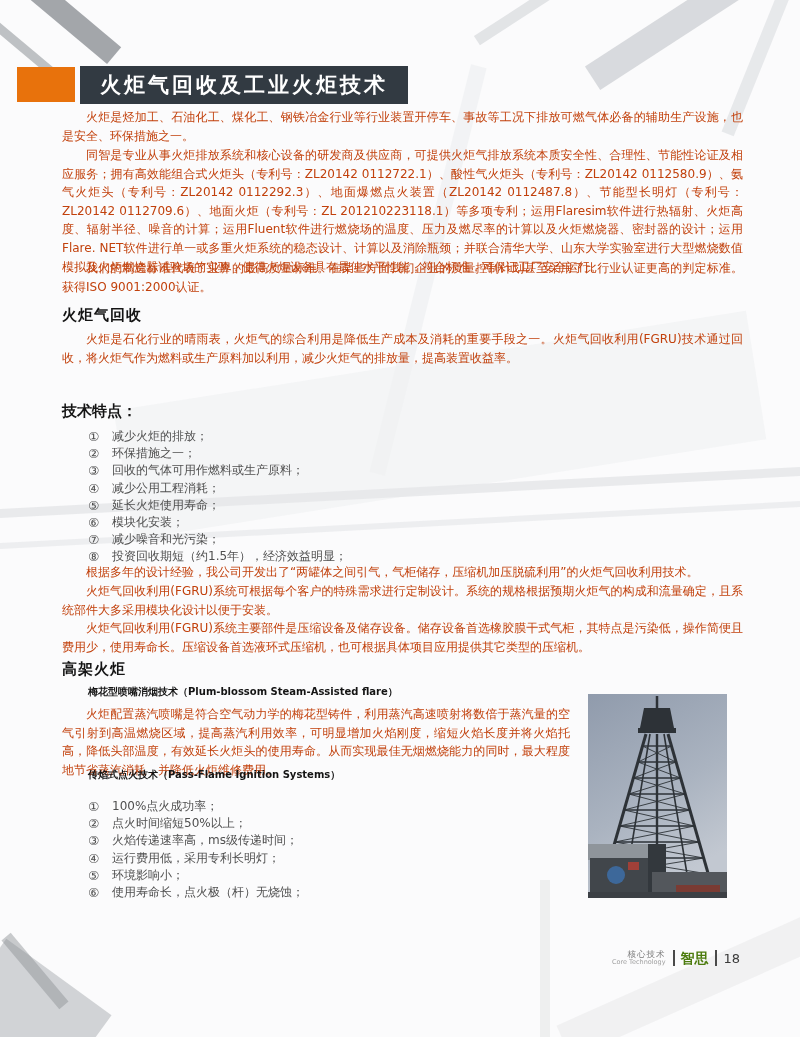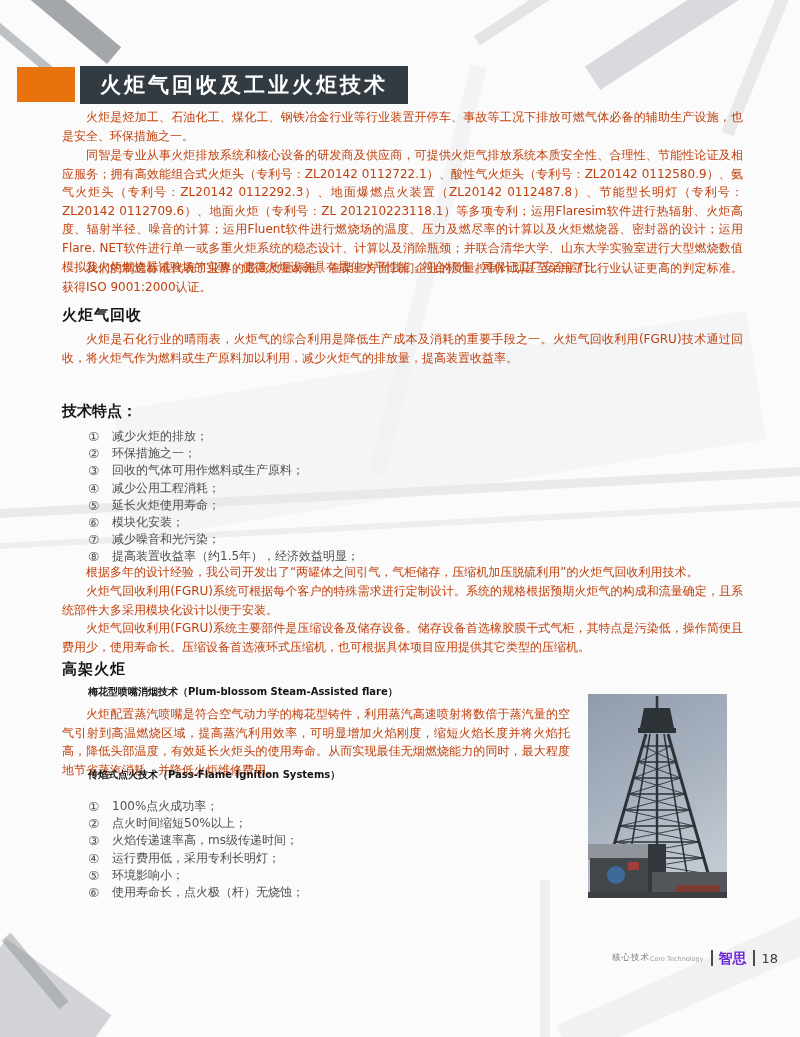--- a/index.html
+++ b/index.html
@@ -57,25 +57,25 @@
   ul.feature-list li .num{width:24px;flex:0 0 24px;font-size:12.5px;color:#4f4f4f;}
   ul.feature-list li .txt{white-space:nowrap;}
   
   .photo{position:absolute;left:588px;top:694px;width:139px;height:204px;z-index:2;}
   .photo svg{display:block;width:100%;height:100%;}
   
   .footer{
     position:absolute;left:612px;top:950px;z-index:2;
     display:flex;align-items:center;gap:7px;
   }
-  .footer .lbl{display:flex;flex-direction:row;align-items:flex-end;line-height:1.1;}
+  .footer .lbl{display:flex;flex-direction:column;align-items:flex-end;line-height:1.1;}
   .footer .lbl-cn{font-size:8.5px;color:#7a7a7a;letter-spacing:1px;}
   .footer .lbl-en{font-size:6.5px;color:#a0a0a0;transform-origin:right top;}
   .footer .brand{
-    font-size:14px;font-weight:bold;color:#6d28d9;
+    font-size:14px;font-weight:bold;color:#4d7c0f;
     border-left:2px solid #4a4a4a;border-right:2px solid #4a4a4a;padding:0 6px;line-height:16px;
   }
   .footer .pagenum{font-size:13px;color:#3a3a3a;text-align:right;}
 </style>
 </head>
 <body>
 
 <div class="page">
 
   <div class="beam b1"></div>
@@ -129,21 +129,21 @@
     <li>
         <span class="num">⑥</span>
         <span class="txt">模块化安装；</span>
       </li>
     <li>
         <span class="num">⑦</span>
         <span class="txt">减少噪音和光污染；</span>
       </li>
     <li>
         <span class="num">⑧</span>
-        <span class="txt">提高装置收益率（约1.5年），经济效益明显；</span>
+        <span class="txt">投资回收期短（约1.5年），经济效益明显；</span>
       </li>
   </ul>
 
   <div class="para" style="top:563px">根据多年的设计经验，我公司开发出了“两罐体之间引气，气柜储存，压缩机加压脱硫利用”的火炬气回收利用技术。</div>
   <div class="para" style="top:582px">火炬气回收利用(FGRU)系统可根据每个客户的特殊需求进行定制设计。系统的规格根据预期火炬气的构成和流量确定，且系统部件大多采用模块化设计以便于安装。</div>
   <div class="para" style="top:619px">火炬气回收利用(FGRU)系统主要部件是压缩设备及储存设备。储存设备首选橡胶膜干式气柜，其特点是污染低，操作简便且费用少，使用寿命长。压缩设备首选液环式压缩机，也可根据具体项目应用提供其它类型的压缩机。</div>
 
   <div class="h1" style="top:660px">高架火炬</div>
   <div class="h3" style="top:685px">梅花型喷嘴消烟技术（Plum-blossom Steam-Assisted flare）</div>
   <div class="para" style="top:705px;width:508px">火炬配置蒸汽喷嘴是符合空气动力学的梅花型铸件，利用蒸汽高速喷射将数倍于蒸汽量的空气引射到高温燃烧区域，提高蒸汽利用效率，可明显增加火焰刚度，缩短火焰长度并将火焰托高，降低头部温度，有效延长火炬头的使用寿命。从而实现最佳无烟燃烧能力的同时，最大程度地节省蒸汽消耗，并降低火炬维修费用。</div>

